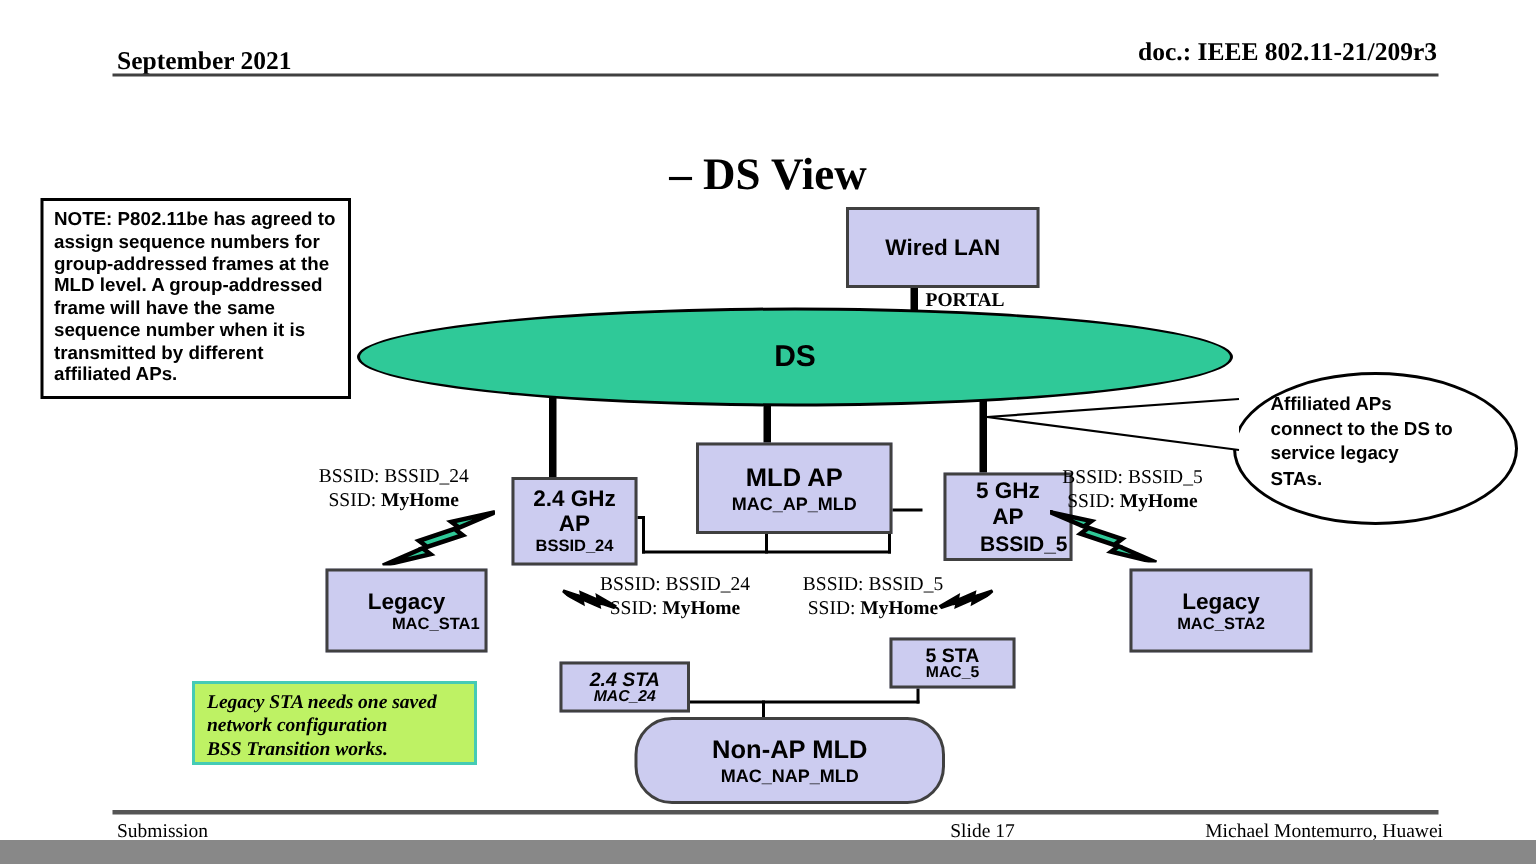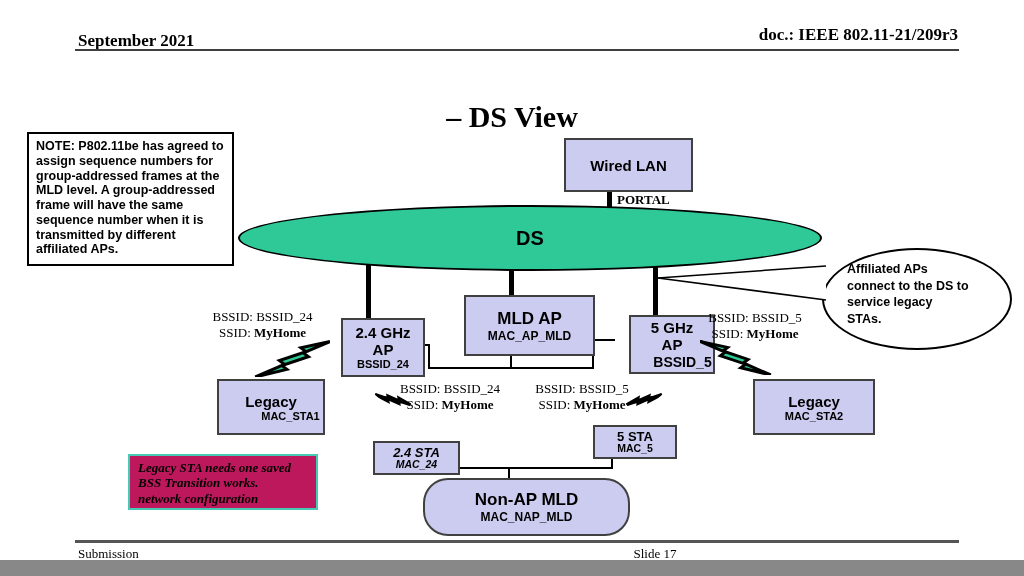--- a/index.html
+++ b/index.html
@@ -137,25 +137,26 @@
   <div class="node" style="left:577px;top:425px;width:80px;height:30px;line-height:1.05;">
     <div class="t1" style="font-size:13px;">5 STA</div>
     <div class="t2" style="font-size:10.5px;">MAC_5</div>
   </div>
 
   <div class="node" style="left:407px;top:478px;width:203px;height:54px;border-radius:25px;">
     <div class="t1" style="font-size:17px;">Non-AP MLD</div>
     <div class="t2" style="font-size:12px;">MAC_NAP_MLD</div>
   </div>
 
-  <div class="abs" style="left:128px;top:454px;width:186px;height:52px;background:#be185d;border:2px solid var(--teal-border);z-index:3;">
+  <div class="abs" style="left:128px;top:454px;width:186px;height:52px;background:#bef264;border:2px solid var(--teal-border);z-index:3;">
     <div class="serif" style="padding:4px 8px;font-size:13px;font-weight:bold;font-style:italic;line-height:1.18;color:#000;">
       <div>Legacy STA needs one saved</div>
+      <div>network configuration</div>
       <div>BSS Transition works.</div>
-      <div>network configuration</div>
     </div>
   </div>
 
   <div class="rule" style="left:75px;top:540px;width:884px;height:3px;background:#555;"></div>
   <div class="footer-item serif" style="left:78px;top:546px;">Submission</div>
   <div class="footer-item serif" style="left:600px;top:546px;width:110px;text-align:center;">Slide 17</div>
+  <div class="footer-item serif" style="right:62px;top:546px;">Michael Montemurro, Huawei</div>
 
 </div>
 
 </body></html>

